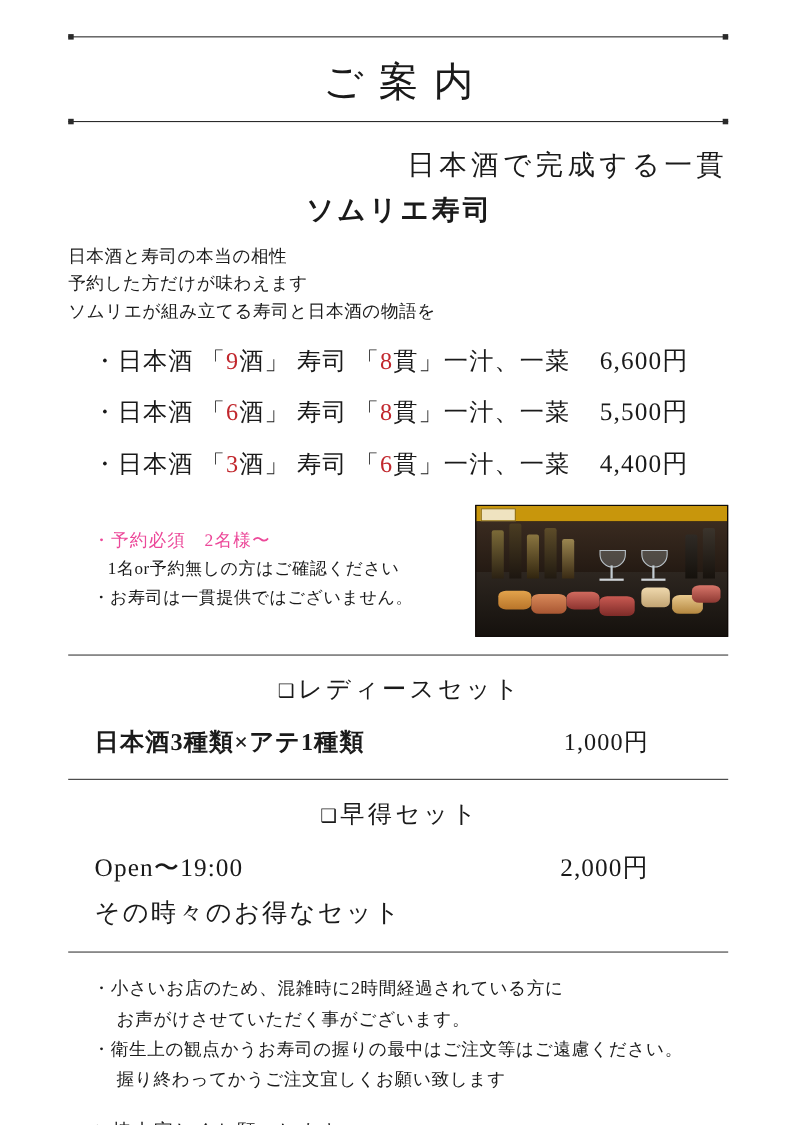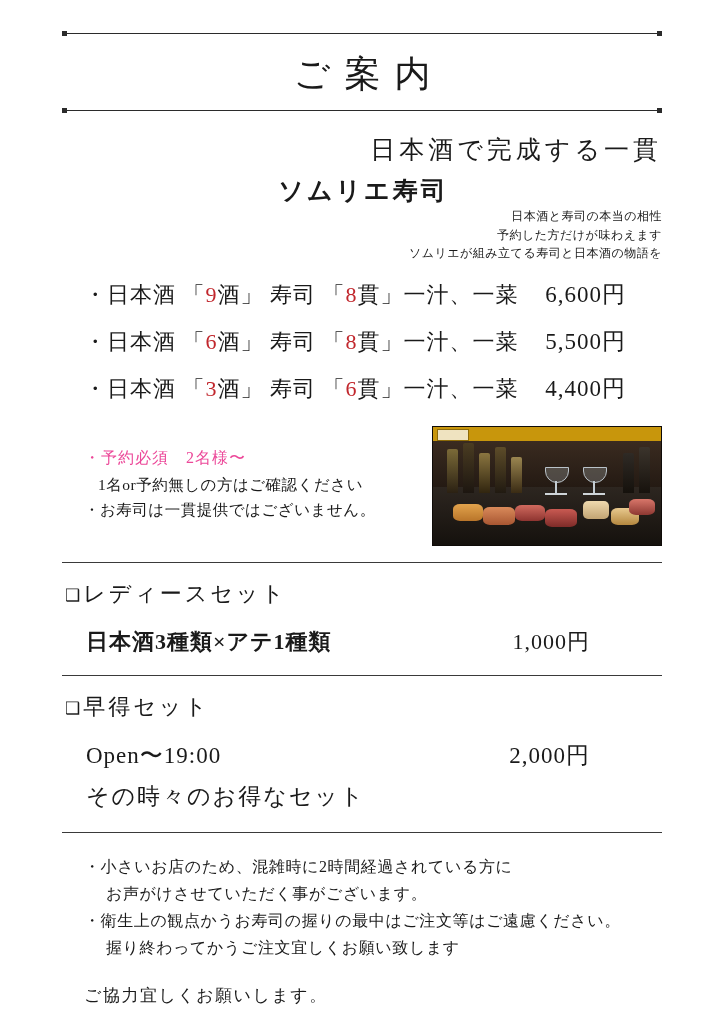--- a/index.html
+++ b/index.html
@@ -66,24 +66,24 @@
   }
   .set-name {
     text-align: center;
     font-size: 25px;
     font-weight: bold;
     letter-spacing: 3px;
     margin-top: 8px;
     text-indent: 3px;
   }
   .desc {
-    text-align: right;
-    font-size: 12px;
+    text-align: left;
+    font-size: 16px;
     line-height: 1.55;
-    margin-top: 0;
+    margin-top: 15px;
     letter-spacing: 0.5px;
   }
 
   
   .price-list { margin-top: 16px; }
   .price-row {
     display: flex;
     align-items: baseline;
     font-size: 22px;
     letter-spacing: 1px;
@@ -186,20 +186,21 @@
     width: 2px; height: 12px;
     background: #c3ccd2;
   }
   .sushi {
     position: absolute;
     border-radius: 7px / 5px;
   }
 
   
   .section-head {
+    text-align: center;
     font-size: 22px;
     letter-spacing: 3px;
     margin: 16px 0 0 0;
     text-indent: 3px;
     font-family: Liberation Serif, serif;
   }
   .section-head .box { font-size: 17px; }
 
   .line-row {
     display: flex;

